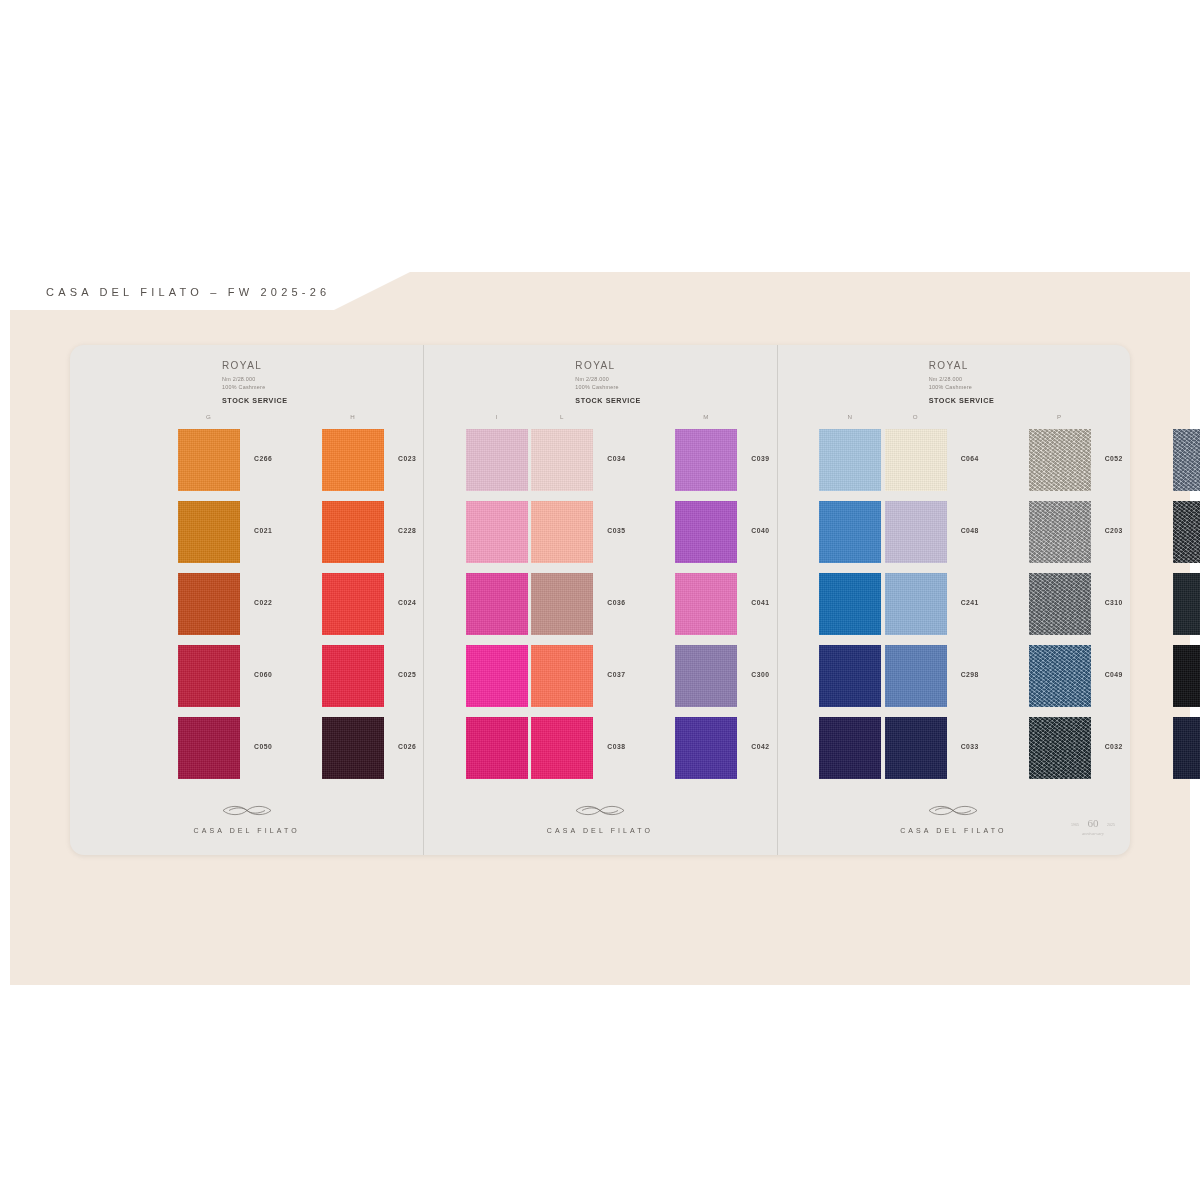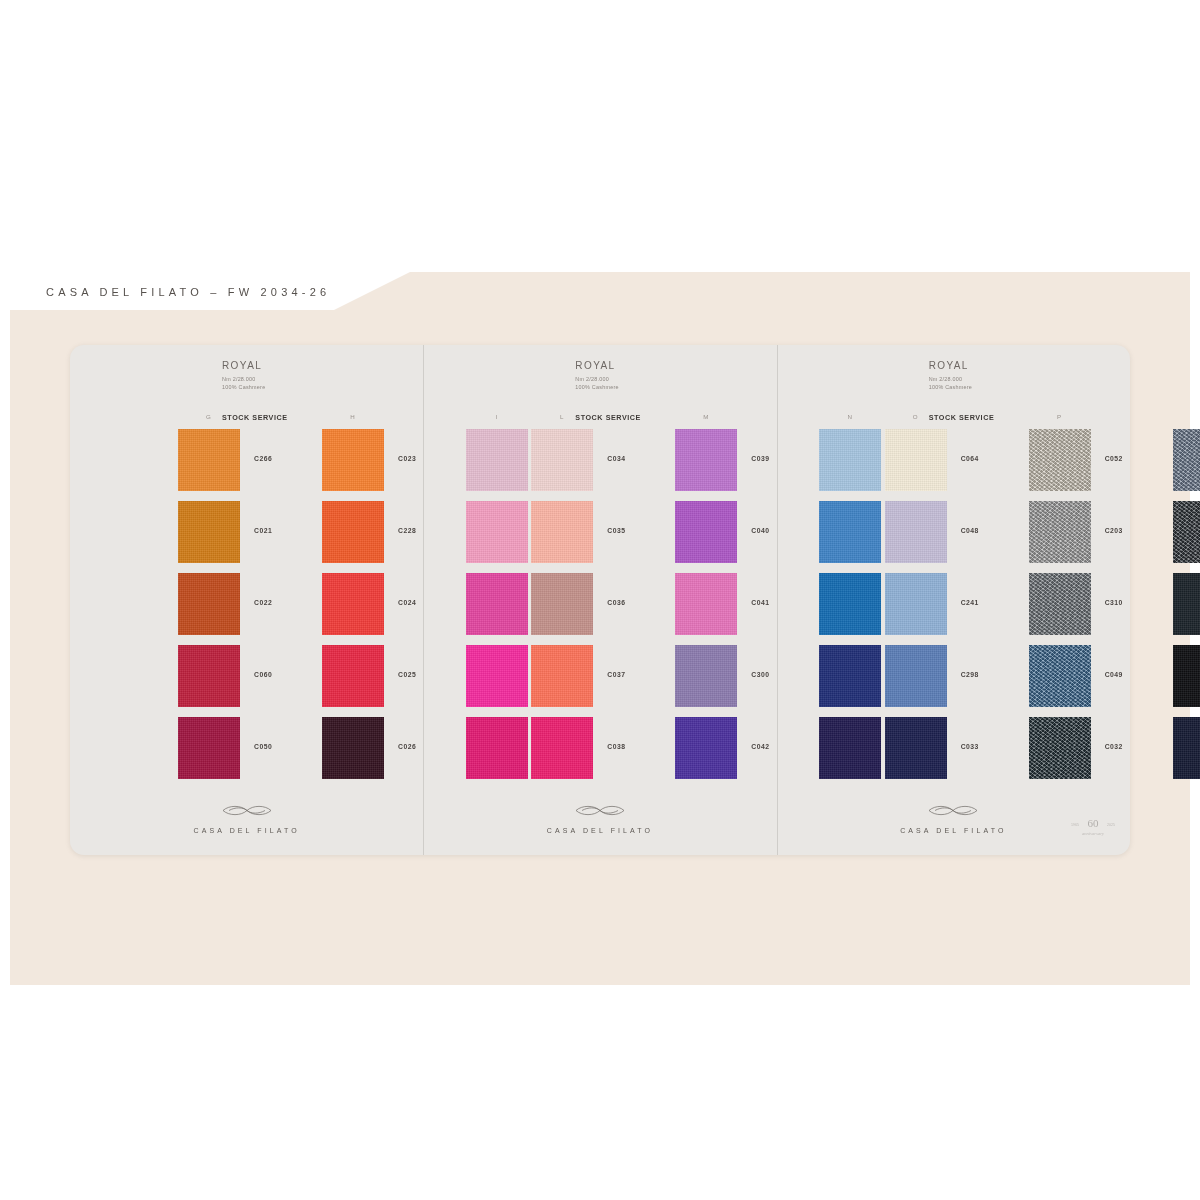--- a/index.html
+++ b/index.html
@@ -50,21 +50,21 @@
   }
   .panel + .panel{ box-shadow:inset 1px 0 0 rgba(150,145,140,.30); }
   .panel-inner{
     position:absolute;left:0;top:0;right:0;bottom:0;
   }
 
   
   .panel-head{ position:absolute;left:152px;top:15px; }
   .ph-title{ font-size:10px;letter-spacing:1.4px;color:#6d6763; }
   .ph-sub{ font-size:5.4px;letter-spacing:.25px;color:#8c8681;margin-top:4px;line-height:1.55; }
-  .ph-stock{ font-size:7.2px;font-weight:bold;letter-spacing:.55px;color:#3d3936;margin-top:21px; }
+  .ph-stock{ font-size:7.2px;font-weight:bold;letter-spacing:.55px;color:#3d3936;margin-top:4px; }
 
   
   .col-letters{
     position:absolute;top:68px;left:0;right:0;height:12px;
   }
   .col-letter{
     position:absolute;font-size:6.2px;letter-spacing:1px;color:#9a938e;
     transform:translateX(-50%);
   }
 
@@ -119,21 +119,21 @@
     width:46px;height:30px;opacity:.35;
     text-align:left;
   }
 </style>
 </head>
 <body>
 
 <div id="cream-upper"></div>
 <div id="cream-backdrop"></div>
 <div id="header-band"></div>
-<div id="brand-header">CASA DEL FILATO  –  FW 2034-26</div>
+<div id="brand-header">CASA DEL FILATO  –  FW 2025-26</div>
 
 <div id="swatch-card">
     <div class="panel">
       <div class="panel-inner">
         <div class="panel-head">
           <div class="ph-title">ROYAL</div>
           <div class="ph-sub"><span>Nm 2/28.000</span><br><span>100% Cashmere</span></div>
           <div class="ph-stock">STOCK SERVICE</div>
         </div>
         <div class="col-letters">

